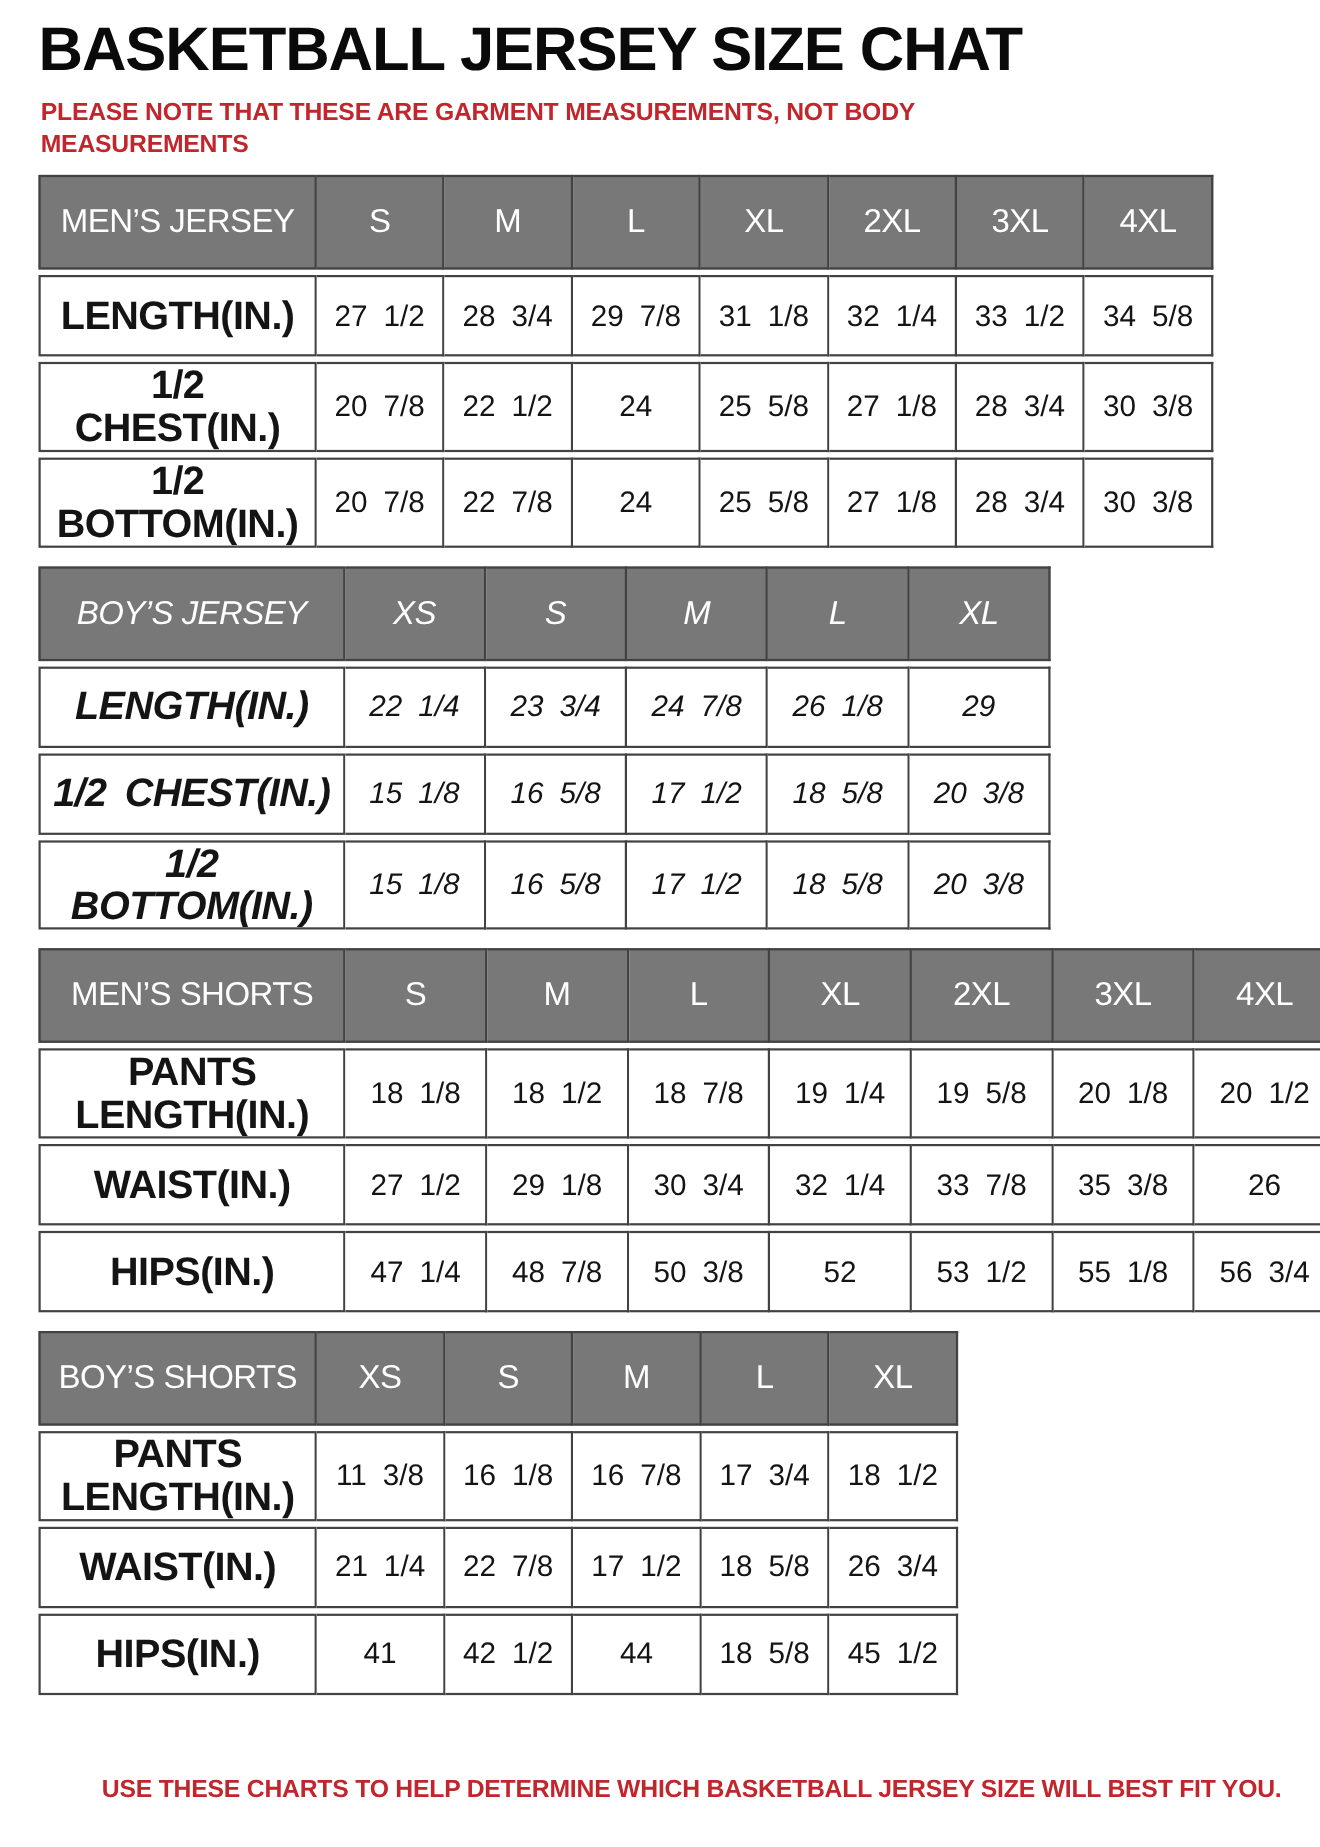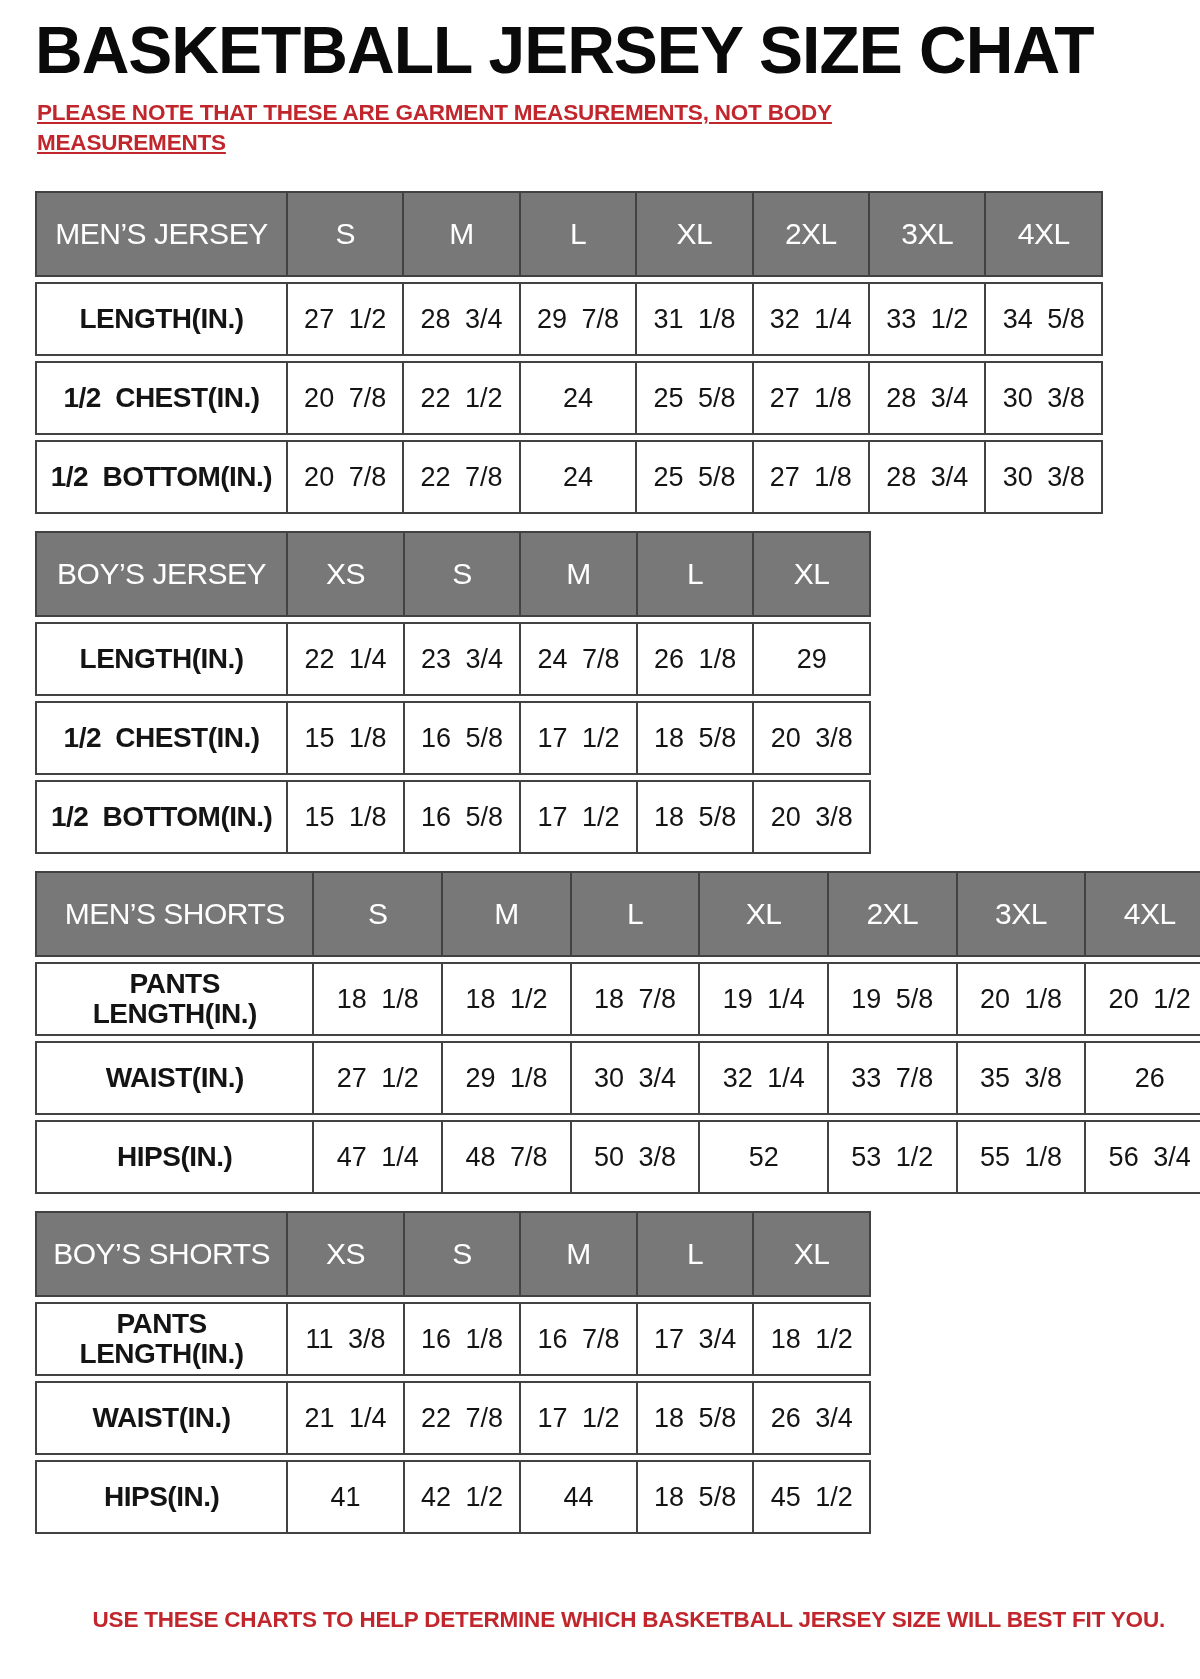--- a/index.html
+++ b/index.html
@@ -13,35 +13,35 @@
   body {
     width: 1200px;
     height: 1679px;
     overflow: hidden;
     background: #ffffff;
     font-family: "Liberation Sans", sans-serif;
     padding: 14px 35px 0 35px;
   }
   .title {
     margin: 0;
-    font-size: 66px;
+    font-size: 56px;
     font-weight: 700;
     letter-spacing: -1px;
     color: #0a0a0a;
     line-height: 1.12;
     white-space: nowrap;
   }
   .note {
     color: var(--note-red);
     font-weight: 700;
     font-size: 22.5px;
     line-height: 1.32;
     letter-spacing: -0.2px;
   }
-  .note-top { max-width: 820px; margin: 10px 0 29px 2px; text-decoration: underline; }
+  .note-top { max-width: 820px; margin: 10px 0 8px 2px; }
   .note-bottom { margin: 66px 0 0 2px; white-space: nowrap; text-align: right; }
 
   table.size-table {
     border-collapse: separate;
     border-spacing: 0 5px;
     table-layout: fixed;
     margin: 0 0 7px 0;
   }
   table.size-table th, table.size-table td {
     border-top: 2px solid var(--border);
@@ -63,21 +63,21 @@
   }
   table.size-table tbody td {
     height: 74px;
     font-size: 27px;
     color: #141414;
     word-spacing: 7px;
     background: #ffffff;
   }
   table.size-table tbody td.row-label {
     font-weight: 700;
-    font-size: 28px;
+    font-size: 36px;
     letter-spacing: -0.5px;
     line-height: 1.08;
   }
 </style>
 </head>
 <body>
 
 <h1 class="title">BASKETBALL JERSEY SIZE CHAT</h1>
 
 <p class="note note-top">PLEASE NOTE THAT THESE ARE GARMENT MEASUREMENTS, NOT BODY MEASUREMENTS</p>
@@ -132,21 +132,21 @@
           <td>20 7/8</td>
           <td>22 7/8</td>
           <td>24</td>
           <td>25 5/8</td>
           <td>27 1/8</td>
           <td>28 3/4</td>
           <td>30 3/8</td>
         </tr>
       </tbody>
     </table>
-    <table class="size-table" style="width: 836px;">
+    <table class="size-table" style="width: 920px; font-style: italic;">
       <colgroup>
         <col style="width: 252px;">
         <col style="width: 116px;">
         <col style="width: 116px;">
         <col style="width: 116px;">
         <col style="width: 116px;">
         <col style="width: 116px;">
       </colgroup>
       <thead>
         <tr>

